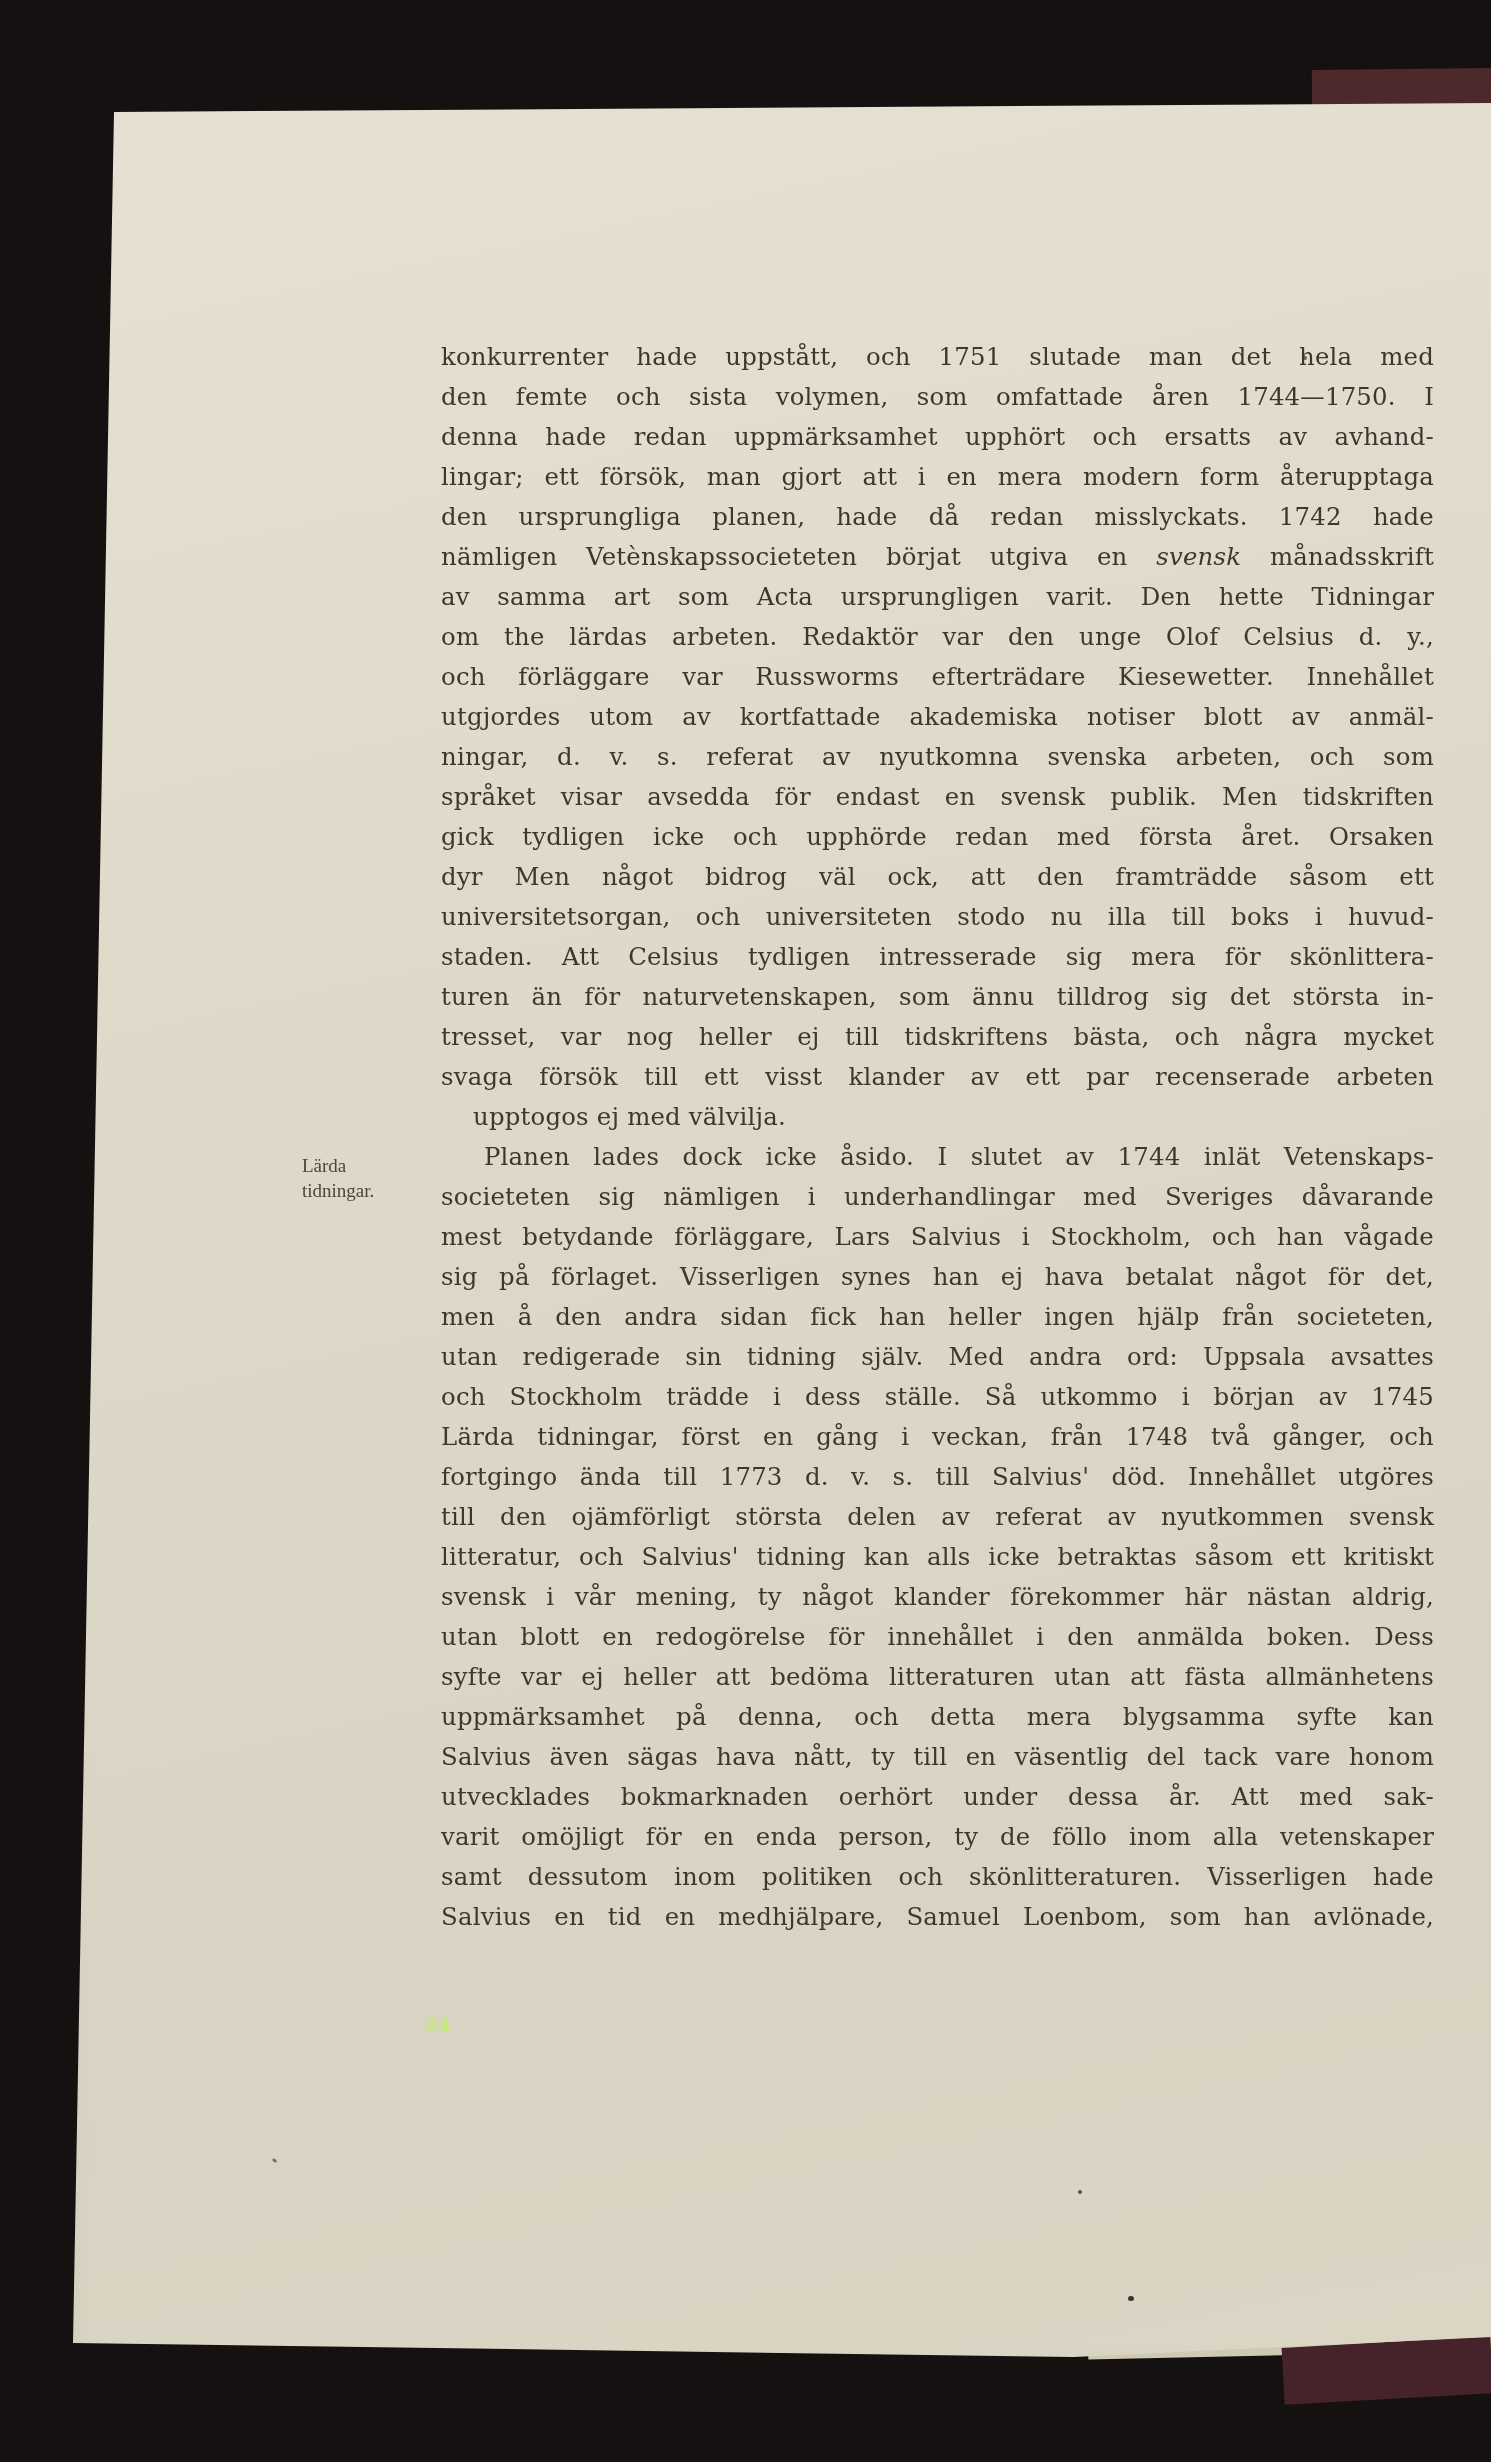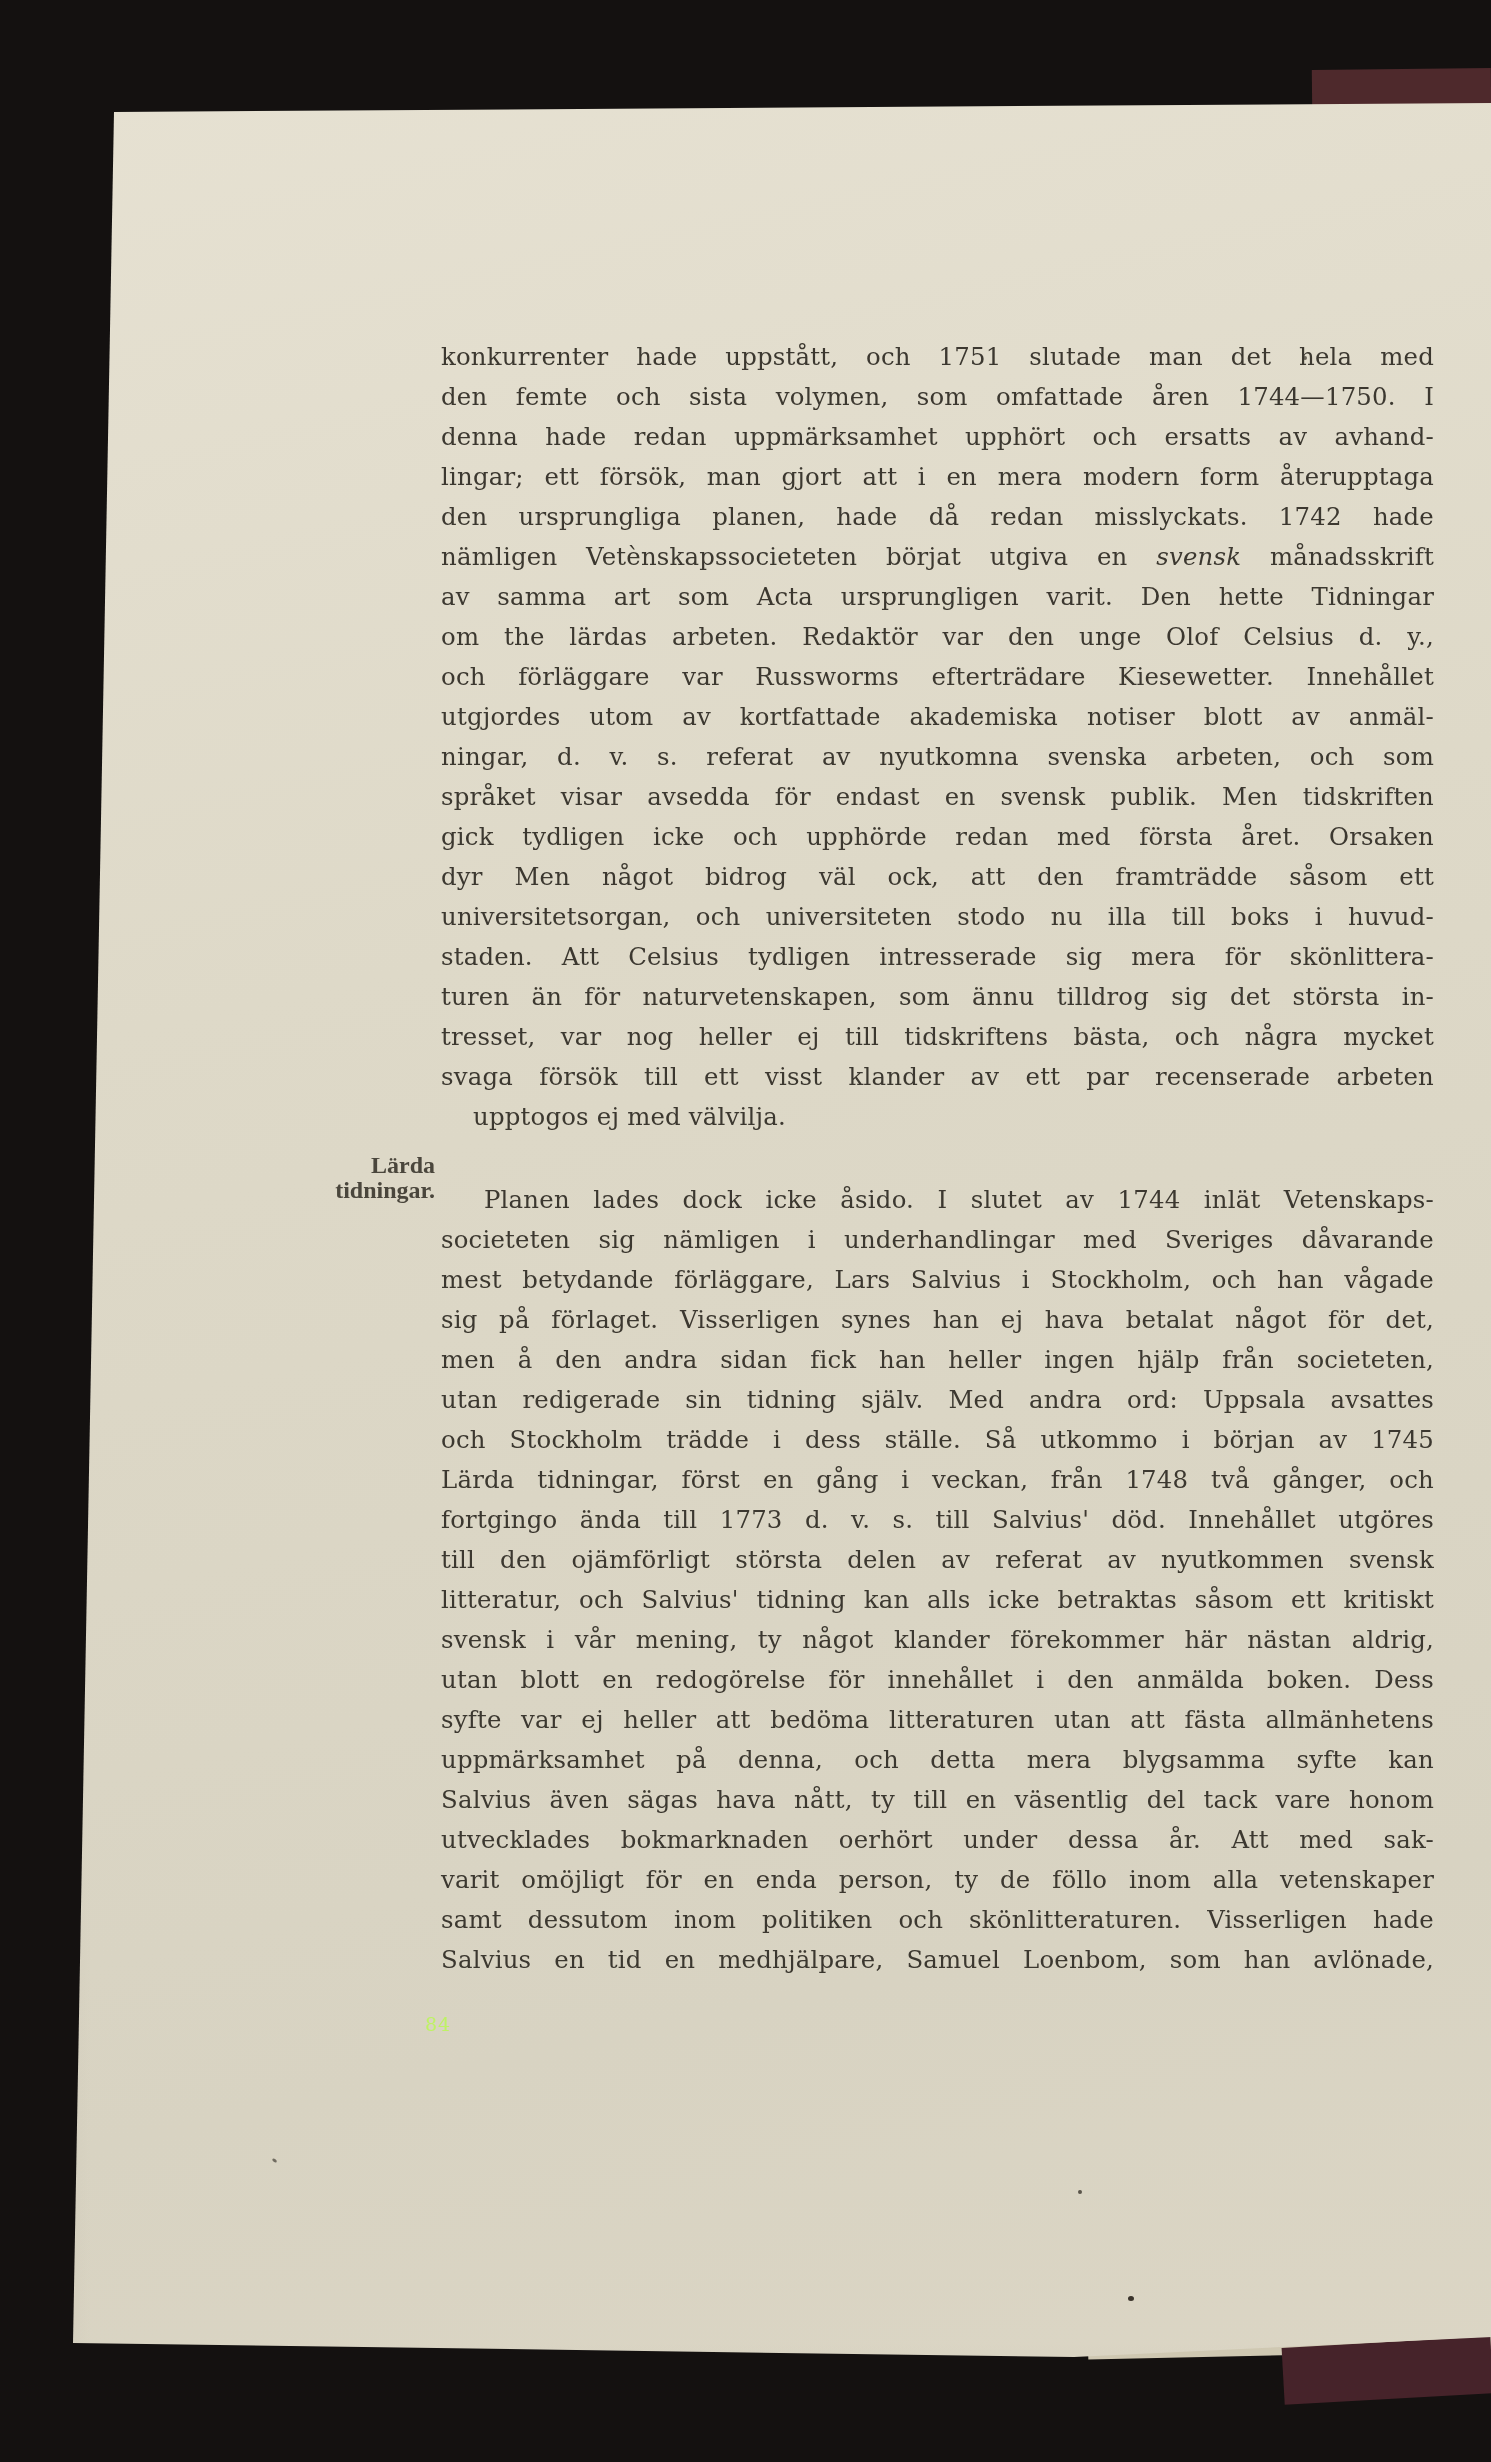--- a/index.html
+++ b/index.html
@@ -43,26 +43,26 @@
     font-size:24.4px;letter-spacing:0.2px;
   }
   .line{
     white-space:nowrap;
     line-height:40px;height:40px;
     text-align:justify;
     -moz-text-align-last:justify;
     text-align-last:justify;
   }
   .line.para-end{text-align-last:left;margin-left:32px;-moz-text-align-last:left;}
-  .line.indent{text-indent:43px;margin-top:43px;}
+  .line.indent{text-indent:43px;}
   .line i{font-style:italic;}
   .margin-note{
     position:absolute;left:302px;top:1153px;width:133px;
-    font-family:"Liberation Serif", serif;font-weight:bold;
-    font-size:24px;line-height:25px;text-align:right;color:#4a463c;
+    font-family:"Liberation Serif", serif;font-weight:normal;
+    font-size:19px;line-height:25px;text-align:left;color:#4a463c;
   }
   .page-number{
     position:absolute;left:425px;top:2013px;
     font-size:19px;color:#bef264;letter-spacing:0.8px;
   }
   
   .speck{position:absolute;background:#3a342c;border-radius:50%;}
   .speck.s1{left:1128px;top:2296px;width:6.1px;height:5.3px;}
   .speck.s2{left:272px;top:2159px;width:5.3px;height:3.1px;transform:rotate(35deg);opacity:.65;}
   .speck.s3{left:1078px;top:2190px;width:3.8px;height:3.8px;opacity:.8;}

